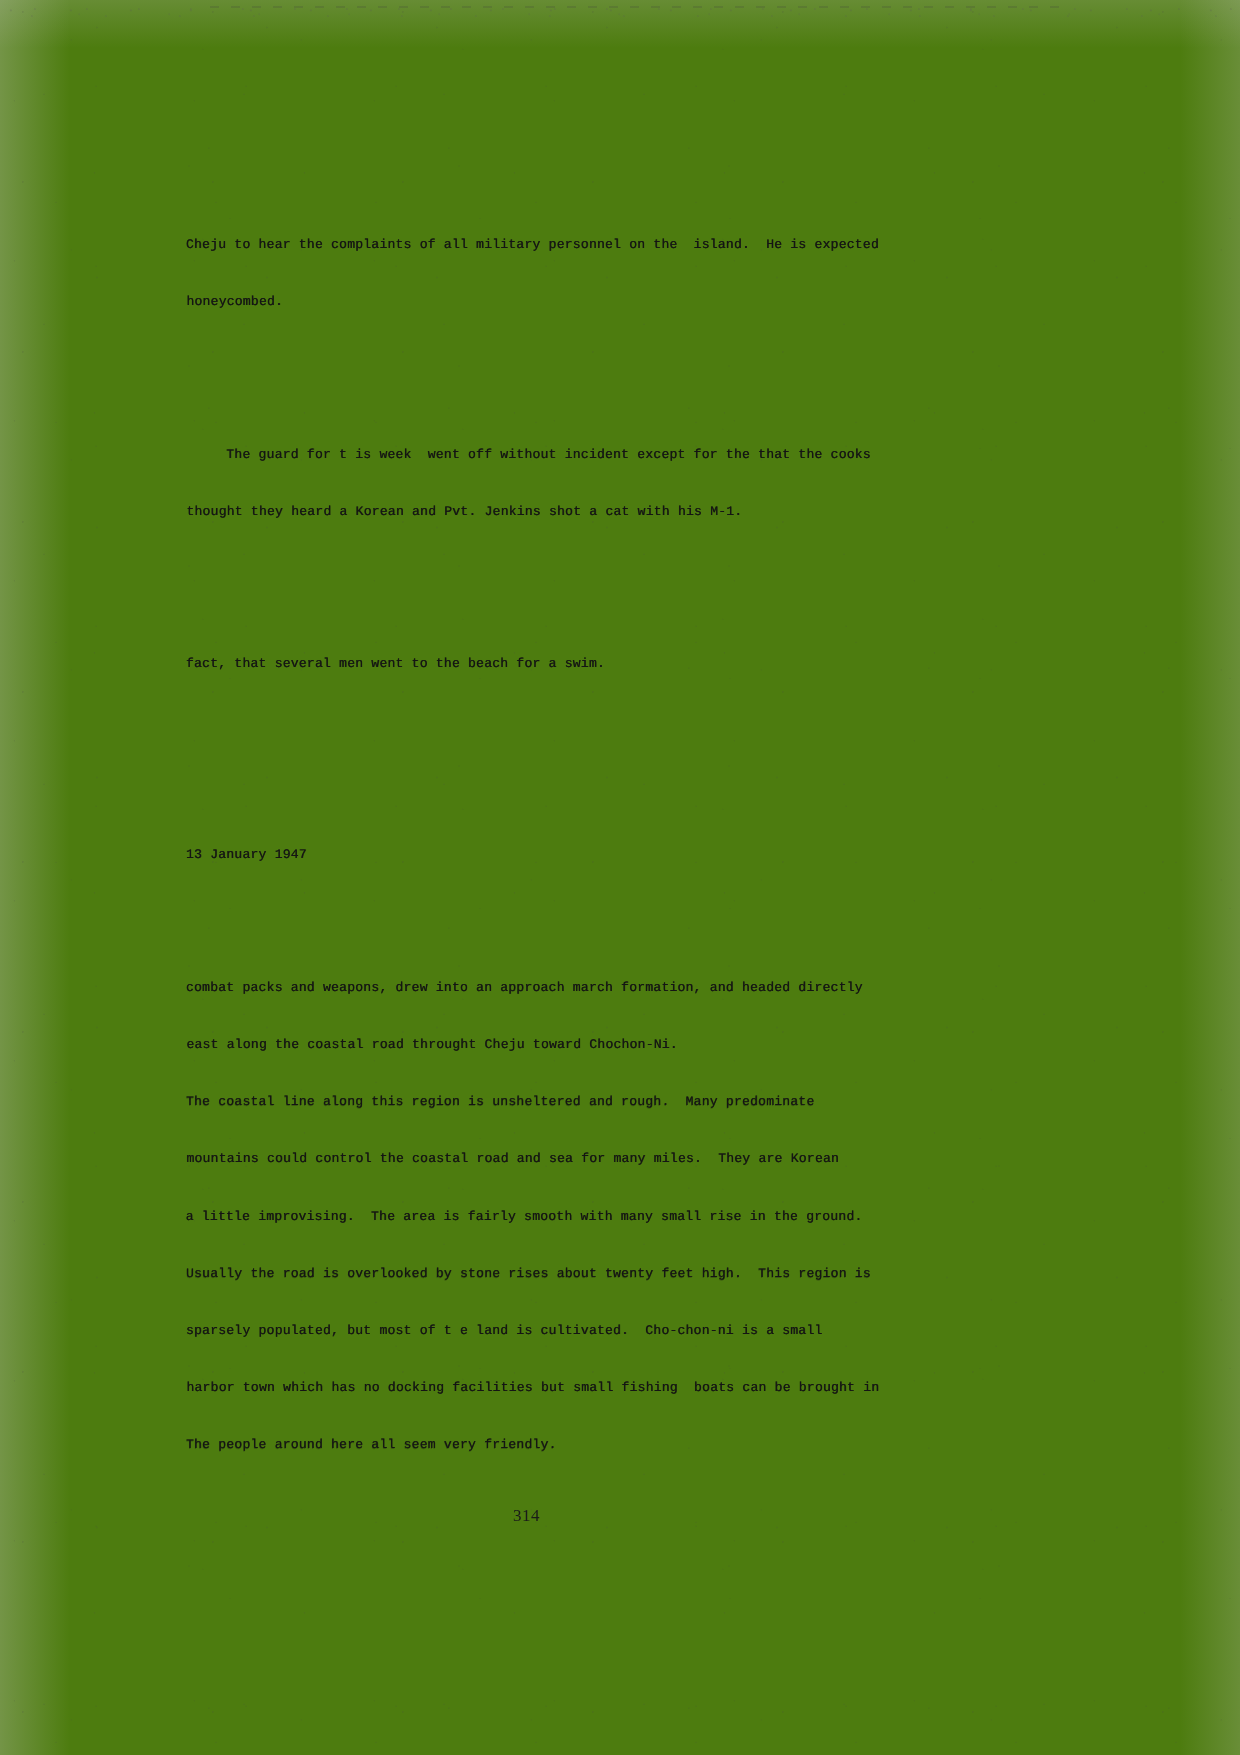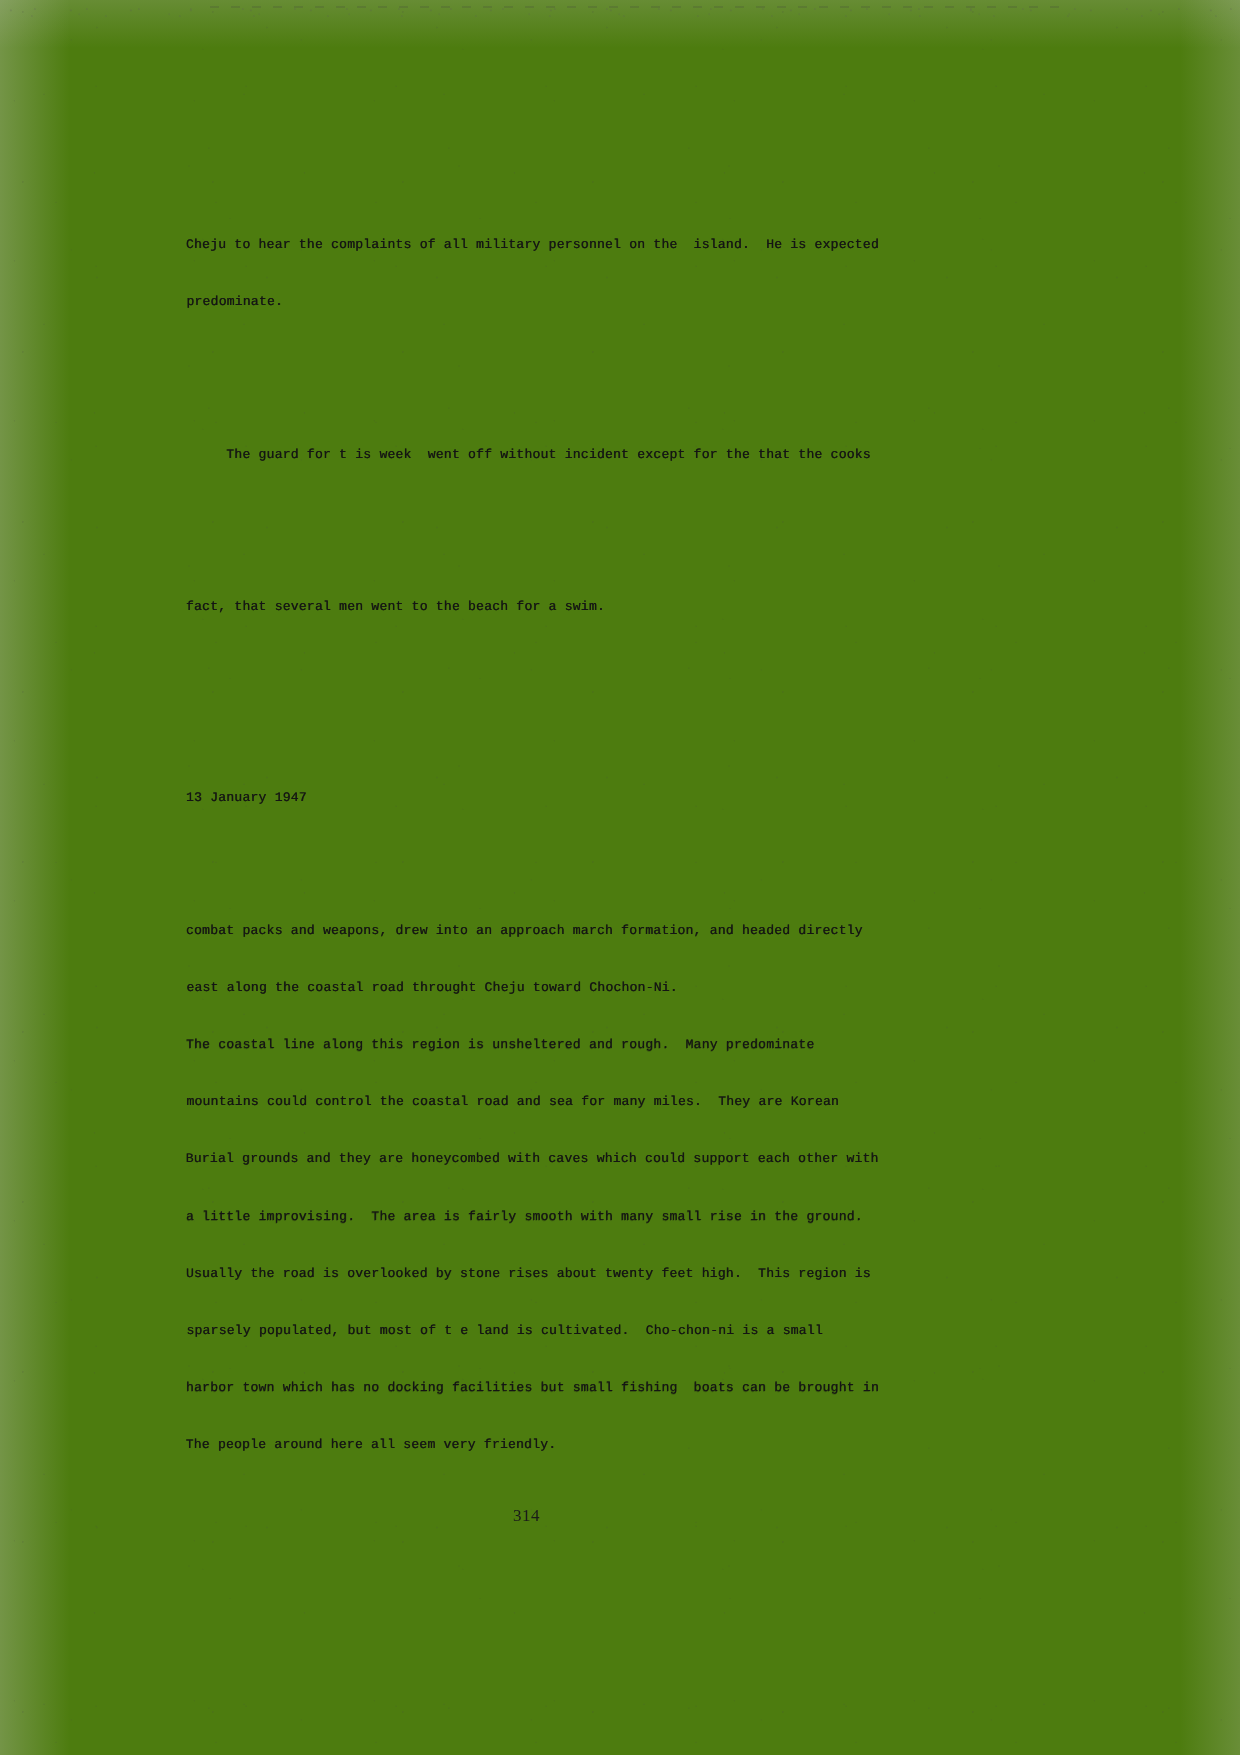--- a/index.html
+++ b/index.html
@@ -147,40 +147,40 @@
 
   <div class="edge-shade"></div>
   <div class="top-dust"></div>
   <div class="top-rule"></div>
   <div class="scan-noise"></div>
 
   <div class="typescript">
 
     <p class="para">
       <span class="line">Cheju to hear the complaints of all military personnel on the  island.  He is expected</span>
-      <span class="line">predominate.</span>
+      <span class="line">honeycombed.</span>
     </p>
 
     <p class="para">
       <span class="line">     The guard for t is week  went off without incident except for the that the cooks</span>
+      <span class="line">thought they heard a Korean and Pvt. Jenkins shot a cat with his M-1.</span>
     </p>
 
     <p class="para">
       <span class="line">fact, that several men went to the beach for a swim.</span>
     </p>
 
     <span class="blank-line"></span>
     <span class="date-heading">13 January 1947</span>
 
     <p class="para">
       <span class="line">combat packs and weapons, drew into an approach march formation, and headed directly</span>
       <span class="line">east along the coastal road throught Cheju toward Chochon-Ni.</span>
       <span class="line">The coastal line along this region is unsheltered and rough.  Many predominate</span>
       <span class="line">mountains could control the coastal road and sea for many miles.  They are Korean</span>
-      <span class="line">Burial grounds and they are honeycombed with caves which could support each other with</span>
       <span class="line">a little improvising.  The area is fairly smooth with many small rise in the ground.</span>
       <span class="line">Usually the road is overlooked by stone rises about twenty feet high.  This region is</span>
       <span class="line">sparsely populated, but most of t e land is cultivated.  Cho-chon-ni is a small</span>
       <span class="line">harbor town which has no docking facilities but small fishing  boats can be brought in</span>
       <span class="line">The people around here all seem very friendly.</span>
     </p>
 
     
 
     

